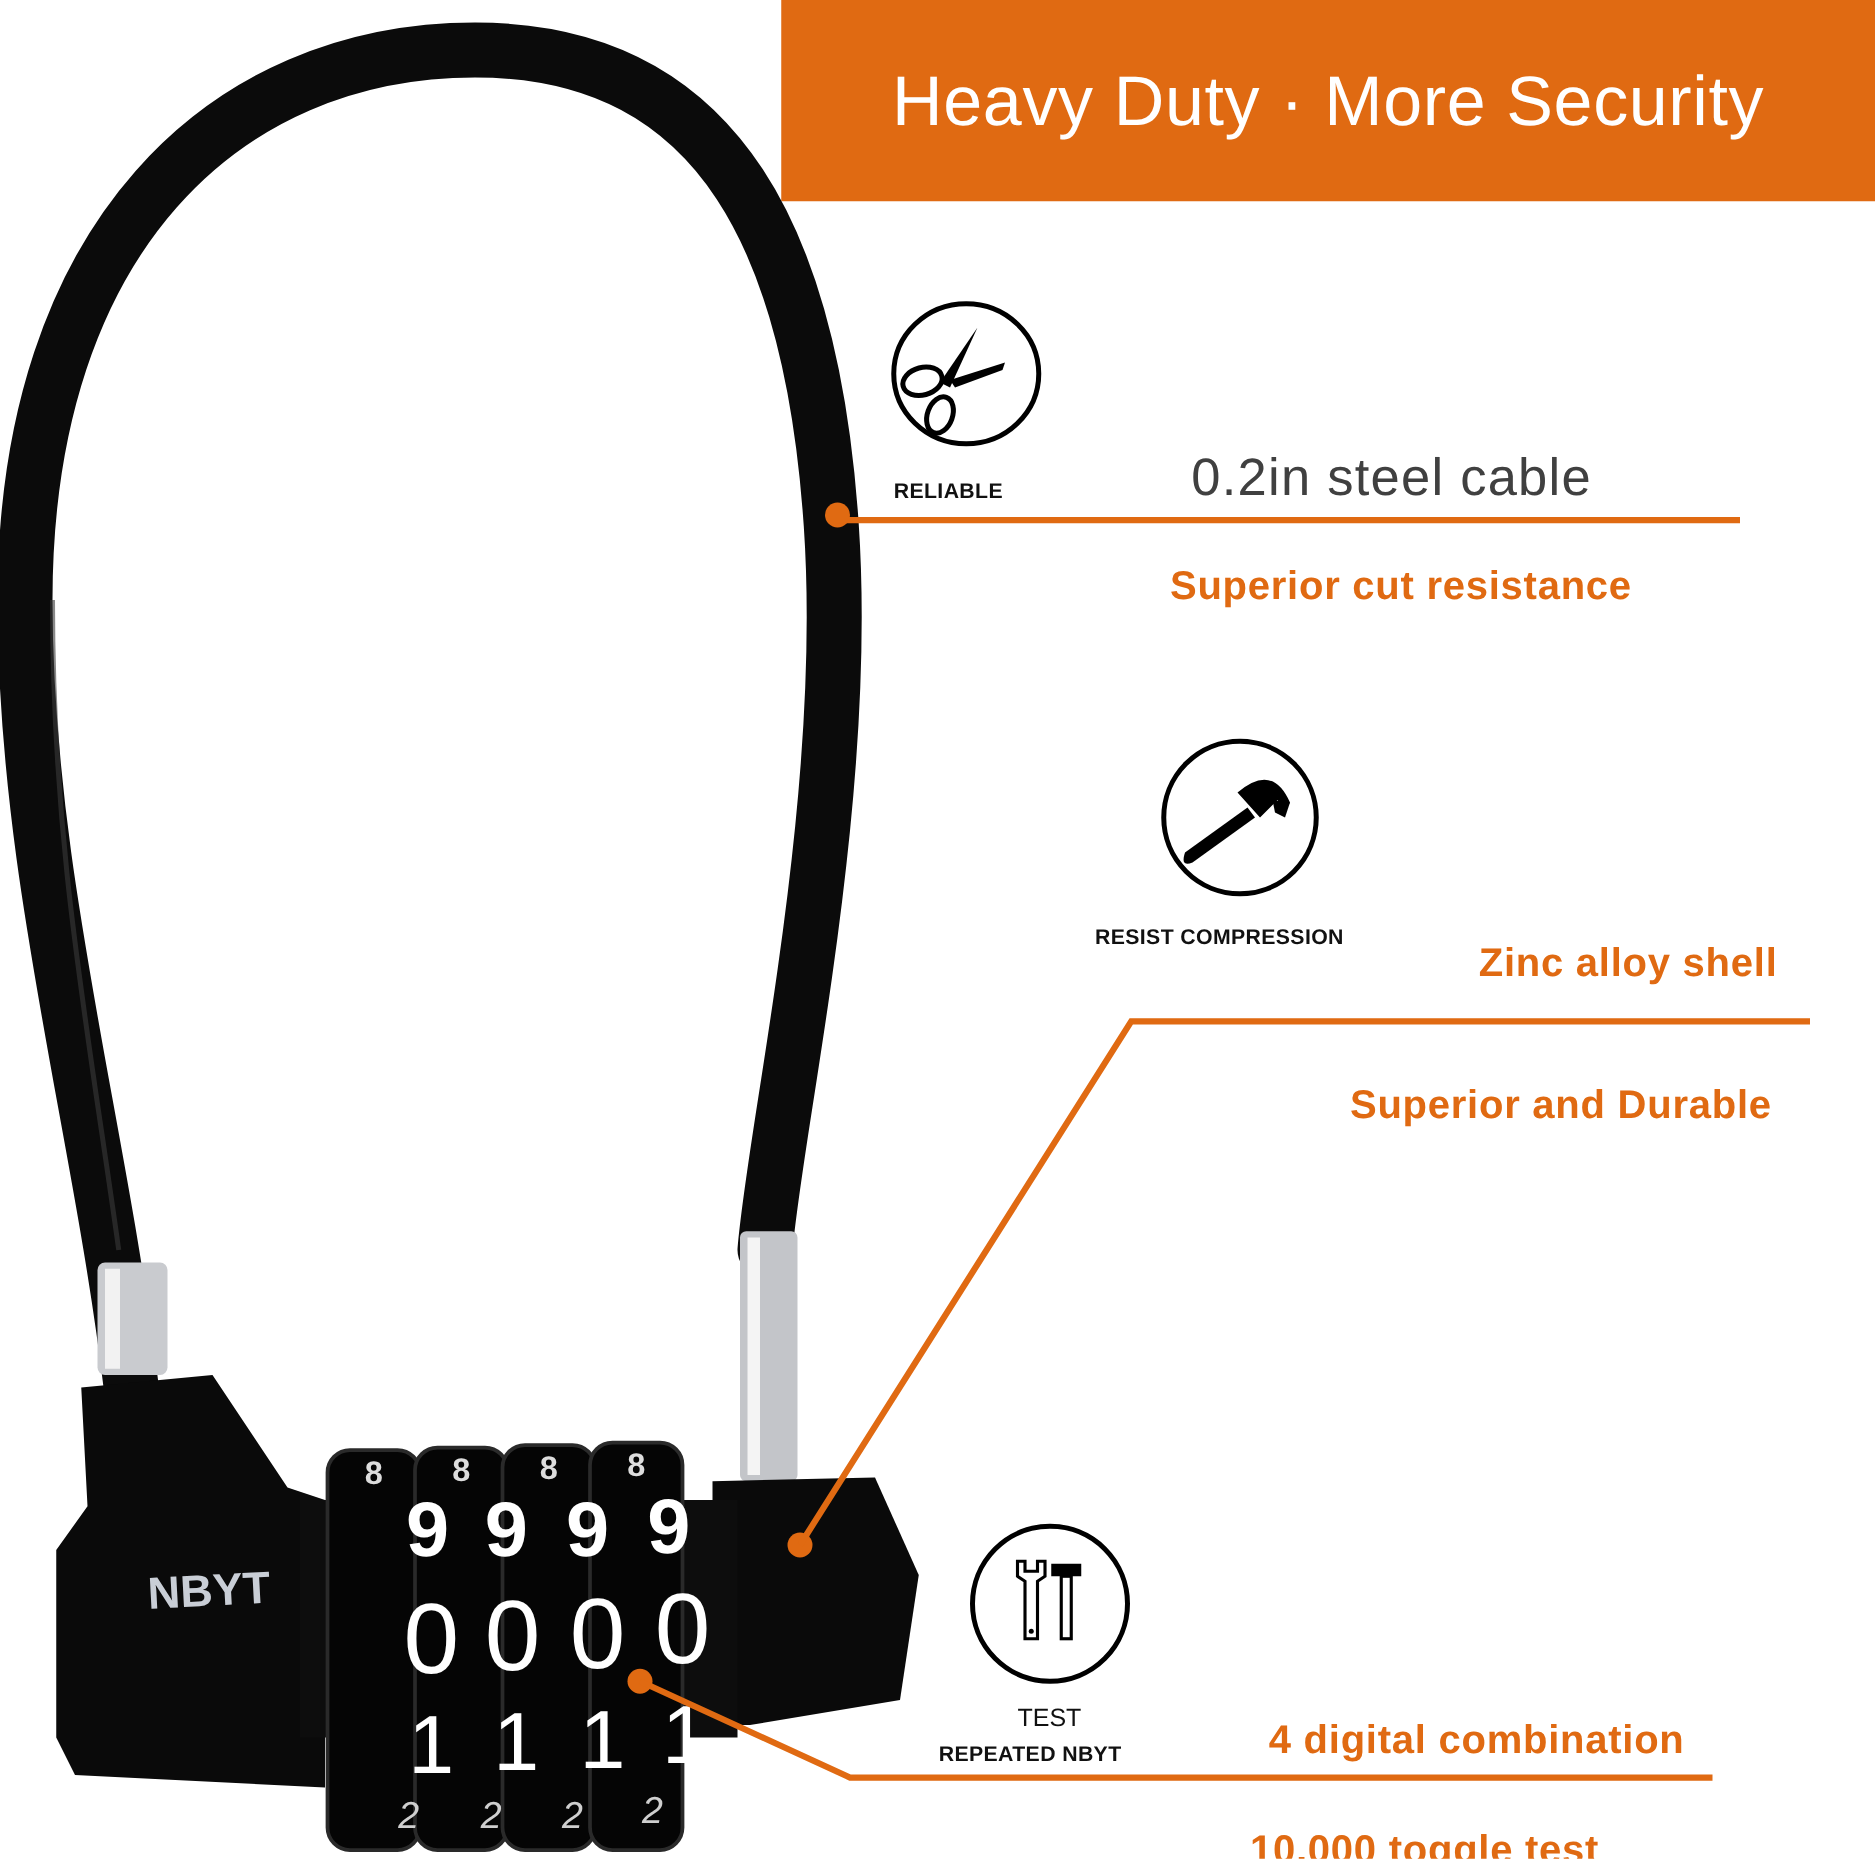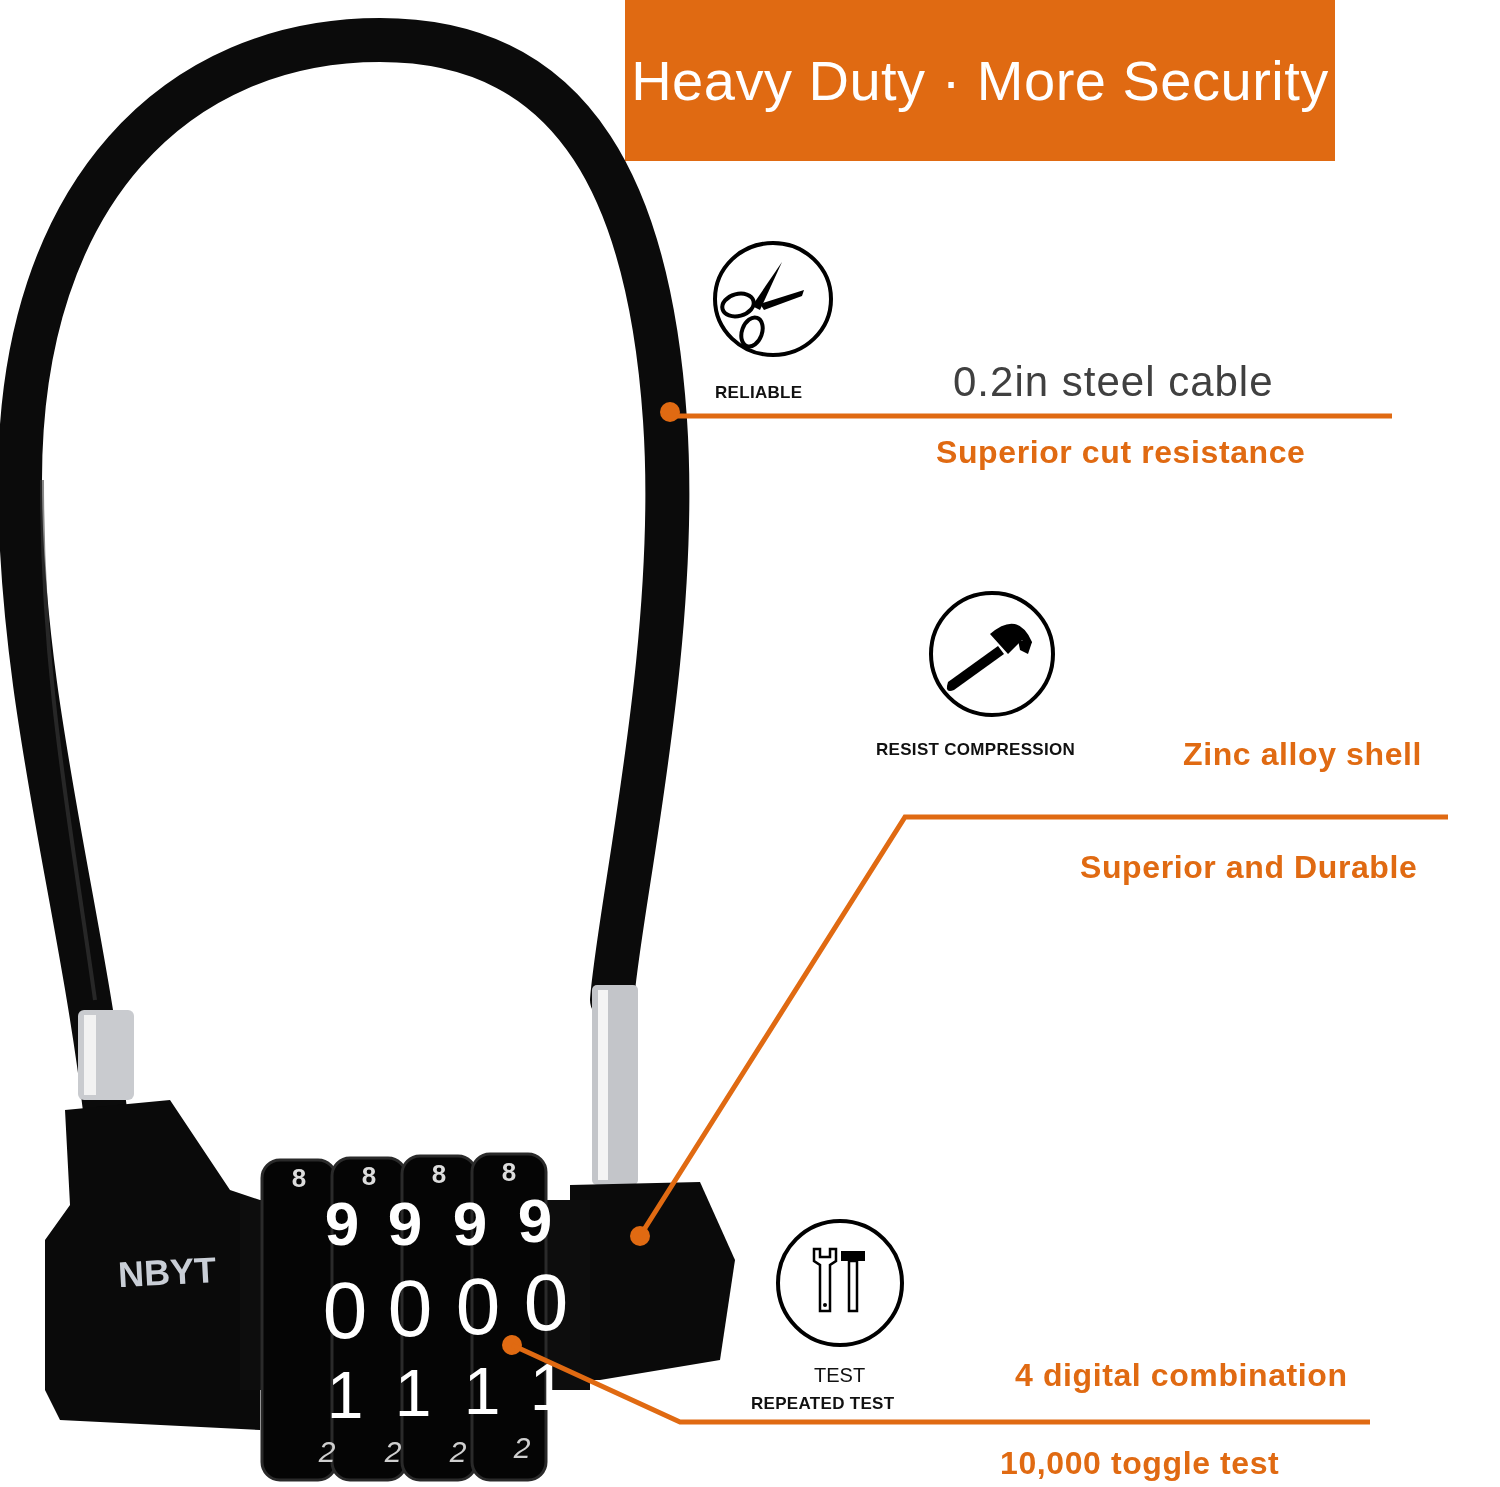--- a/index.html
+++ b/index.html
@@ -1,23 +1,23 @@
 <!DOCTYPE html>
 <html><head>
 <meta charset="utf-8">
 <style>
   html,body{margin:0;padding:0;background:#fff;}
   body{width:1500px;height:1487px;position:relative;overflow:hidden;font-family:"Liberation Sans",sans-serif;}
   .abs{position:absolute;}
-  .banner{left:625px;top:0;width:710px;height:161px;background:#e06a12;display:flex;align-items:center;justify-content:center;}
+  .banner{left:625px;top:0;width:875px;height:161px;background:#e06a12;display:flex;align-items:center;justify-content:center;}
   .banner-text{color:#fff;font-size:56px;letter-spacing:0.5px;font-family:"Liberation Sans",sans-serif;}
   .lbl{color:#111;font-weight:bold;font-size:17px;font-family:"Liberation Sans",sans-serif;letter-spacing:0.3px;}
   .lbl-plain{color:#111;font-size:20px;font-family:"Liberation Sans",sans-serif;}
   .head-red{color:#404040;font-weight:normal;font-size:42px;letter-spacing:1px;}
-  .sub-orange{color:#e06a12;font-weight:bold;font-size:32px;letter-spacing:0.6px;}
+  .sub-orange{color:#e06a12;font-weight:bold;font-size:32px;letter-spacing:0.6px;margin-top:16px;}
   svg{overflow:visible;}
 </style>
 </head>
 <body>
 
 <div class="abs banner">
   <span class="banner-text">Heavy Duty · More Security</span>
 </div>
 
 <svg class="abs" style="left:0;top:0" width="760" height="1487">
@@ -103,15 +103,15 @@
 <div class="abs sub-orange" style="left:1080px;top:849px">Superior and Durable</div>
 
 <svg class="abs" style="left:776px;top:1219px" width="128" height="128" viewBox="0 0 128 128">
   <ellipse cx="64" cy="64" rx="62" ry="62" fill="#fff" stroke="#000" stroke-width="4"></ellipse>
   <path d="M38 30 L38 42 L44 46 L44 92 L54 92 L54 46 L60 42 L60 30 L54 30 L54 38 L44 38 L44 30 Z" fill="none" stroke="#000" stroke-width="2.5"></path>
   <circle cx="49" cy="86" r="2" fill="#000"></circle>
   <rect x="65" y="32" width="24" height="10" fill="#000"></rect>
   <rect x="73" y="42" width="8" height="50" fill="none" stroke="#000" stroke-width="2.5"></rect>
 </svg>
 <div class="abs lbl-plain" style="left:814px;top:1364px">TEST</div>
-<div class="abs lbl" style="left:751px;top:1394px">REPEATED TEST</div>
+<div class="abs lbl" style="left:751px;top:1394px">REPEATED NBYT</div>
 <div class="abs sub-orange" style="left:1015px;top:1357px">4 digital combination</div>
 <div class="abs sub-orange" style="left:1000px;top:1445px">10,000 toggle test</div>
 
 </body></html>

